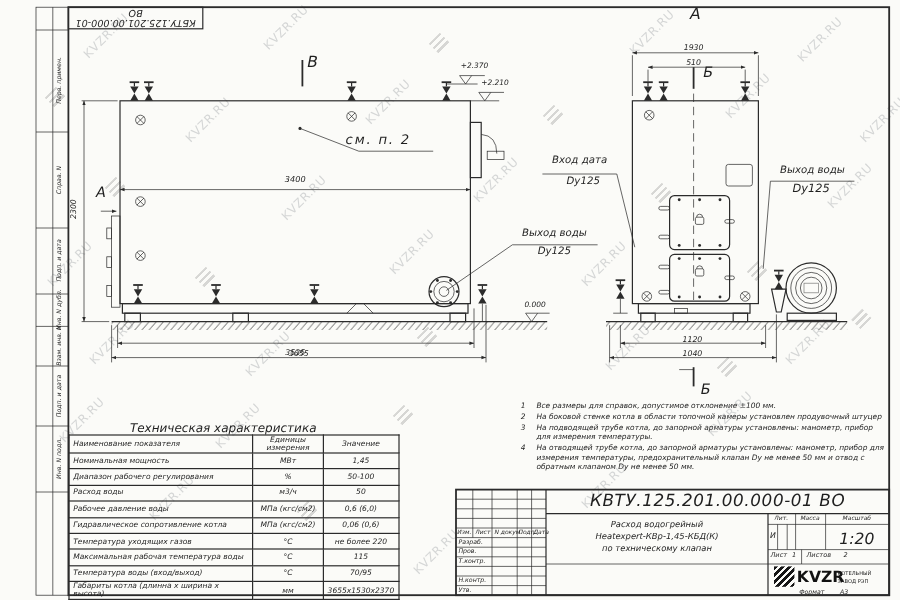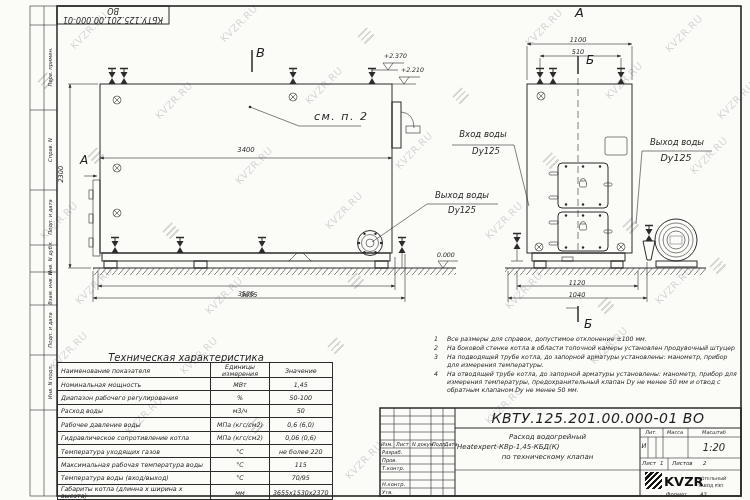--- a/index.html
+++ b/index.html
@@ -284,37 +284,37 @@
   <div class="rv" style="left:5px;top:61px">Перв. примен.</div>
   <div class="rv" style="left:5px;top:144px">Справ. N</div>
   <div class="rv" style="left:5px;top:211px">Подп. и дата</div>
   <div class="rv" style="left:5px;top:252px">Инв. N дубл.</div>
   <div class="rv" style="left:5px;top:282px">Взам. инв. N</div>
   <div class="rv" style="left:5px;top:324px">Подп. и дата</div>
   <div class="rv" style="left:5px;top:376px">Инв. N подл.</div>
 
   <div class="t" style="left:256px;top:46px;font-size:13px">В</div>
   <div class="t" style="left:80px;top:154px;font-size:12px">А</div>
-  <div class="t" style="left:314px;top:111px;font-size:11px;letter-spacing:1.5px">см. п. 2</div>
+  <div class="t" style="left:288px;top:111px;font-size:11px;letter-spacing:1.5px">см. п. 2</div>
   <div class="t c" style="left:246px;top:147px;font-size:6.8px">3400</div>
   <div class="t" style="left:53px;top:171px;font-size:6.5px;transform:rotate(-90deg)">2300</div>
   <div class="t c" style="left:246px;top:291px;font-size:6.5px">3535</div>
   <div class="t c" style="left:249px;top:291.5px;font-size:6.5px">3655</div>
   <div class="t" style="left:384px;top:53px;font-size:6.2px">+2.370</div>
   <div class="t" style="left:401px;top:67px;font-size:6.2px">+2.210</div>
   <div class="t" style="left:437px;top:252px;font-size:6.2px">0.000</div>
   <div class="t c" style="left:462px;top:191px;font-size:8.5px">Выход воды</div>
   <div class="t c" style="left:462px;top:206px;font-size:8.5px">Dy125</div>
 
   <div class="t" style="left:575px;top:6px;font-size:13px">А</div>
-  <div class="t c" style="left:578px;top:36.5px;font-size:6.5px">1100</div>
+  <div class="t c" style="left:578px;top:36.5px;font-size:6.5px">1930</div>
   <div class="t c" style="left:578px;top:48.5px;font-size:6.5px">510</div>
   <div class="t" style="left:586px;top:54px;font-size:12px">Б</div>
   <div class="t" style="left:584px;top:318px;font-size:12px">Б</div>
-  <div class="t c" style="left:483px;top:130px;font-size:8.5px">Вход воды</div>
+  <div class="t c" style="left:483px;top:130px;font-size:8.5px">Вход дата</div>
   <div class="t c" style="left:486px;top:147px;font-size:8.5px">Dy125</div>
   <div class="t c" style="left:677px;top:138px;font-size:8.5px">Выход воды</div>
   <div class="t c" style="left:676px;top:153px;font-size:9.5px">Dy125</div>
   <div class="t c" style="left:577px;top:279.5px;font-size:6.5px">1120</div>
   <div class="t c" style="left:577px;top:291.5px;font-size:6.5px">1040</div>
 
   <div class="notes">
     <div class="note">
         <span class="n">1</span>
         <span>Все размеры для справок, допустимое отклонение ±100 мм.</span>
@@ -394,27 +394,27 @@
   <div class="t" style="left:396px;top:441.5px;font-size:5px">Лист</div>
   <div class="t" style="left:412px;top:441.5px;font-size:5px">N докум.</div>
   <div class="t" style="left:432px;top:441.5px;font-size:5px">Подп.</div>
   <div class="t" style="left:444.5px;top:441.5px;font-size:5px">Дата</div>
   <div class="t" style="left:382px;top:449.5px;font-size:5.2px">Разраб.</div>
   <div class="t" style="left:382px;top:457.5px;font-size:5.2px">Пров.</div>
   <div class="t" style="left:382px;top:465.5px;font-size:5.2px">Т.контр.</div>
   <div class="t" style="left:382px;top:481.5px;font-size:5.2px">Н.контр.</div>
   <div class="t" style="left:382px;top:489.5px;font-size:5.2px">Утв.</div>
   <div class="t" style="left:457px;top:434px;width:181px;text-align:center;font-size:7px">Расход водогрейный</div>
-  <div class="t" style="left:457px;top:444px;width:181px;text-align:left;font-size:7px">Heatexpert-КВр-1,45-КБД(К)</div>
+  <div class="t" style="left:457px;top:444px;width:181px;text-align:center;font-size:7px">Heatexpert-КВр-1,45-КБД(К)</div>
   <div class="t" style="left:457px;top:454px;width:181px;text-align:center;font-size:7px">по техническому клапан</div>
   <div class="t c" style="left:651px;top:430px;font-size:5px">Лит.</div>
   <div class="t c" style="left:675px;top:430px;font-size:5px">Масса</div>
   <div class="t c" style="left:714px;top:430px;font-size:5px">Масштаб</div>
   <div class="t c" style="left:644px;top:443px;font-size:6.5px">И</div>
-  <div class="t c" style="left:714px;top:443px;font-size:10px">1:20</div>
+  <div class="t c" style="left:714px;top:443px;font-size:13px">1:20</div>
   <div class="t" style="left:642px;top:461px;font-size:5.5px">Лист</div>
   <div class="t" style="left:660px;top:461px;font-size:5.5px">1</div>
   <div class="t" style="left:672px;top:461px;font-size:5.5px">Листов</div>
   <div class="t" style="left:703px;top:461px;font-size:5.5px">2</div>
   <div class="logoSq"></div>
   <div class="t" style="left:664px;top:475px;font-size:13px;font-style:normal;font-weight:bold;color:#111">KVZR</div>
   <div class="t" style="left:698px;top:477px;font-size:4.3px;font-style:normal">КОТЕЛЬНЫЙ</div>
   <div class="t" style="left:698px;top:483.5px;font-size:4.3px;font-style:normal">ЗАВОД РЭП</div>
   <div class="t" style="left:666px;top:492px;font-size:5.2px">Формат</div>
   <div class="t" style="left:700px;top:492px;font-size:5.2px">А3</div>

